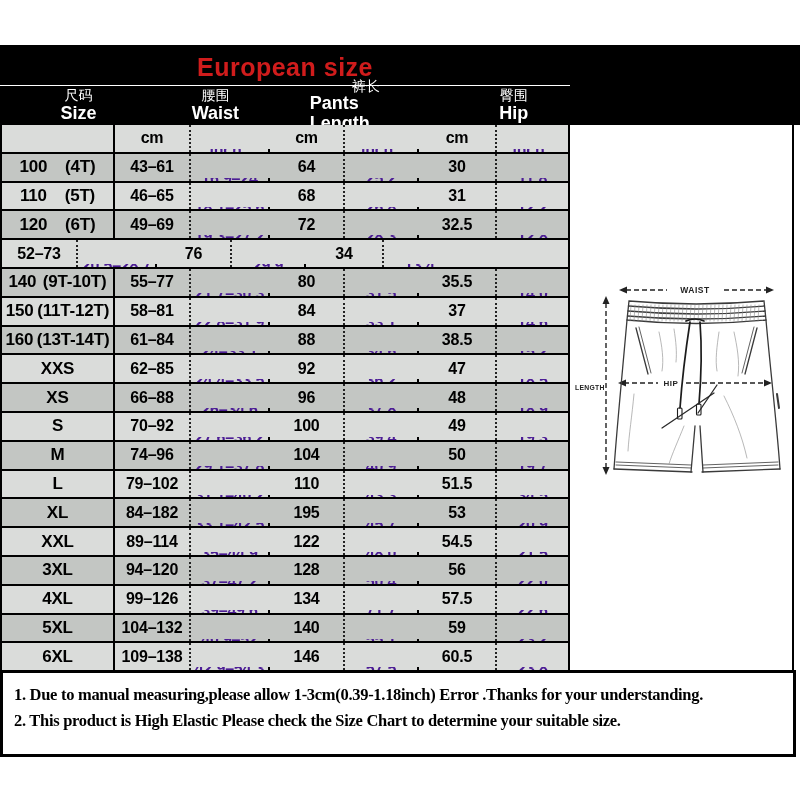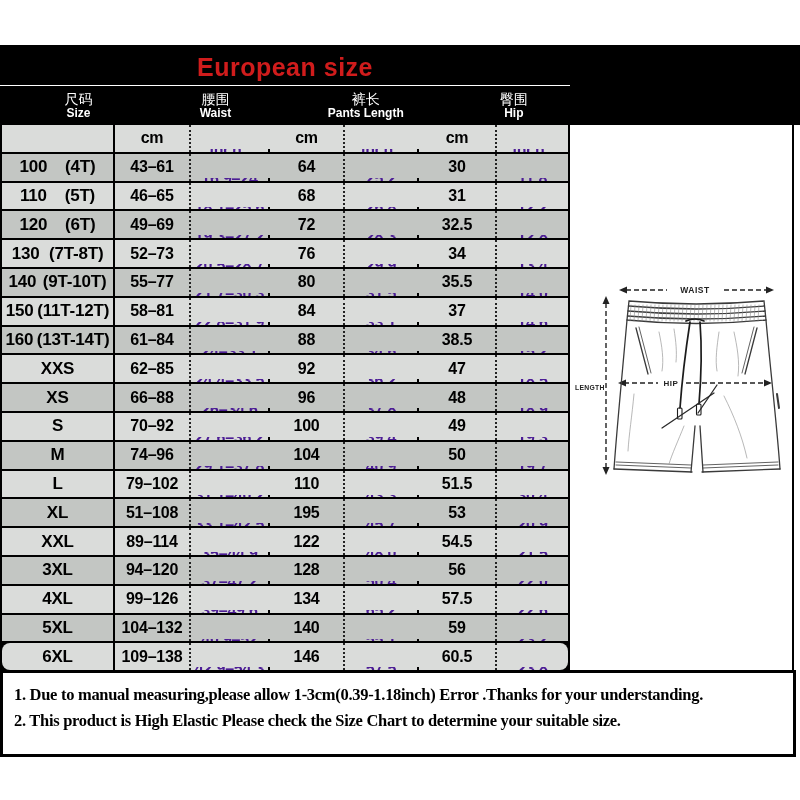--- a/index.html
+++ b/index.html
@@ -8,27 +8,27 @@
   
   .band{position:absolute;left:0;top:45px;width:800px;height:80px;background:#000;}
   .title{position:absolute;left:0;top:50px;width:570px;height:34px;line-height:34px;
          text-align:center;font-size:25px;color:#d01c1c;letter-spacing:.5px;}
   
   .hdr{position:absolute;left:0;top:85px;width:570px;height:40px;display:flex;
        border-top:1px solid #fff;color:#fff;}
   .hcell{box-sizing:border-box;border-right:1px solid #000000;display:flex;flex-direction:column;
          align-items:center;justify-content:center;line-height:1.1;margin-left:36px;}
   .hcell .zh{font-size:14px;font-weight:normal;}
-  .hcell .en{font-size:12px;}
+  .hcell .en{font-size:18px;}
   .g0{width:115px}.g1{width:155px}.g2{width:149px}.g3{width:151px}
   
   .tbl{position:absolute;left:0;top:125px;width:570px;height:545px;display:flex;flex-direction:column;
        border-left:2px solid #000;border-right:2px solid #000;box-sizing:border-box;background:#000;}
   .row{flex:1 1 0;display:flex;border-bottom:2px solid #000;box-sizing:border-box;min-height:0;}
-  .row:last-child{border-bottom:none;border-radius:8px;}
+  .row:last-child{border-bottom:none;}
   .row.dark{background:#c3c6c3;}
   .row.light{background:#dadcda;}
   .cell{box-sizing:border-box;display:flex;align-items:center;justify-content:center;
         font-size:16px;letter-spacing:-.2px;overflow:hidden;}
   .c0{width:113px;border-right:2px solid #000;font-size:17px;}
   .c1{width:76px;border-right:2px dotted #222;}
   .c2{width:79px;border-right:2px solid #000;}
   .c3{width:75px;border-right:2px dotted #222;}
   .c4{width:74px;border-right:2px solid #000;}
   .c5{width:78px;border-right:2px dotted #222;}
@@ -119,26 +119,20 @@
           </div>
         </div>
         <div class="cell c1">49–69</div>
         <div class="cell c2 red">19.3–27.2</div>
         <div class="cell c3">72</div>
         <div class="cell c4 red">28.3</div>
         <div class="cell c5">32.5</div>
         <div class="cell c6 red">12.8</div>
       </div>
       <div class="row light">
-        <div class="cell c0">
-          <div class="sizewrap">
-            <span>130</span>
-            <span>(7T-8T)</span>
-          </div>
-        </div>
         <div class="cell c1">52–73</div>
         <div class="cell c2 red">20.5–28.7</div>
         <div class="cell c3">76</div>
         <div class="cell c4 red">29.9</div>
         <div class="cell c5">34</div>
         <div class="cell c6 red">13.4</div>
       </div>
       <div class="row dark">
         <div class="cell c0">
           <div class="sizewrap">
@@ -237,29 +231,29 @@
         <div class="cell c0">
           <div class="sizewrap">
             <span>L</span>
           </div>
         </div>
         <div class="cell c1">79–102</div>
         <div class="cell c2 red">31.1–40.2</div>
         <div class="cell c3">110</div>
         <div class="cell c4 red">43.3</div>
         <div class="cell c5">51.5</div>
-        <div class="cell c6 red">30.4</div>
+        <div class="cell c6 red">34.5</div>
       </div>
       <div class="row dark">
         <div class="cell c0">
           <div class="sizewrap">
             <span>XL</span>
           </div>
         </div>
-        <div class="cell c1">51–108</div>
+        <div class="cell c1">84–182</div>
         <div class="cell c2 red">33.1–42.5</div>
         <div class="cell c3">195</div>
         <div class="cell c4 red">45.7</div>
         <div class="cell c5">53</div>
         <div class="cell c6 red">20.9</div>
       </div>
       <div class="row light">
         <div class="cell c0">
           <div class="sizewrap">
             <span>XXL</span>
@@ -287,21 +281,21 @@
       </div>
       <div class="row light">
         <div class="cell c0">
           <div class="sizewrap">
             <span>4XL</span>
           </div>
         </div>
         <div class="cell c1">99–126</div>
         <div class="cell c2 red">39–49.6</div>
         <div class="cell c3">134</div>
-        <div class="cell c4 red">65.2</div>
+        <div class="cell c4 red">71.7</div>
         <div class="cell c5">57.5</div>
         <div class="cell c6 red">22.6</div>
       </div>
       <div class="row dark">
         <div class="cell c0">
           <div class="sizewrap">
             <span>5XL</span>
           </div>
         </div>
         <div class="cell c1">104–132</div>

